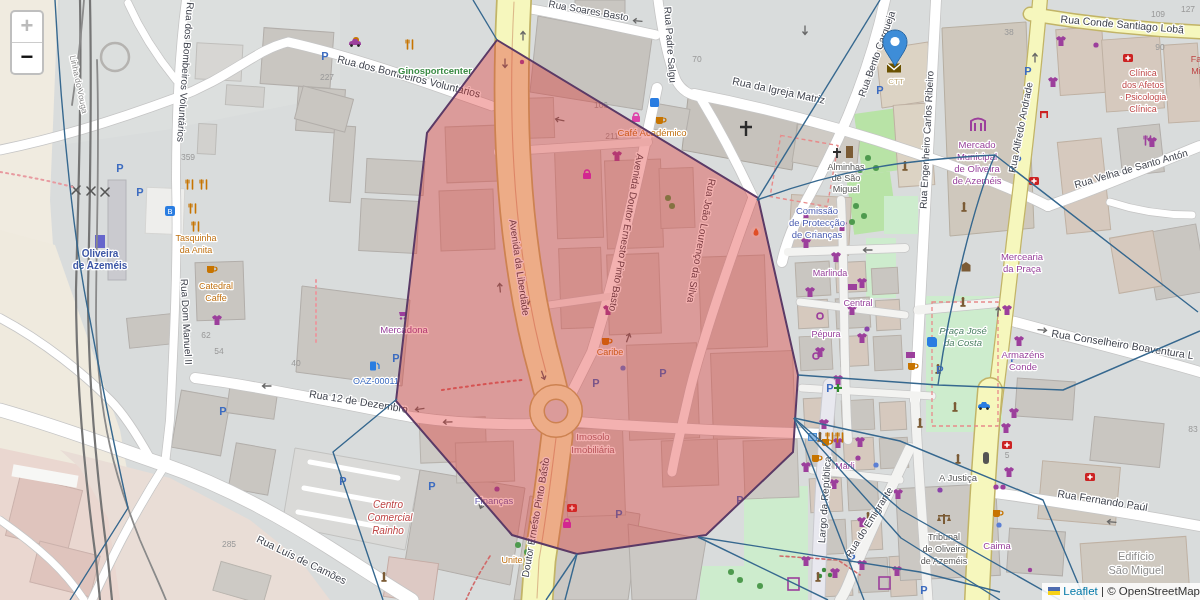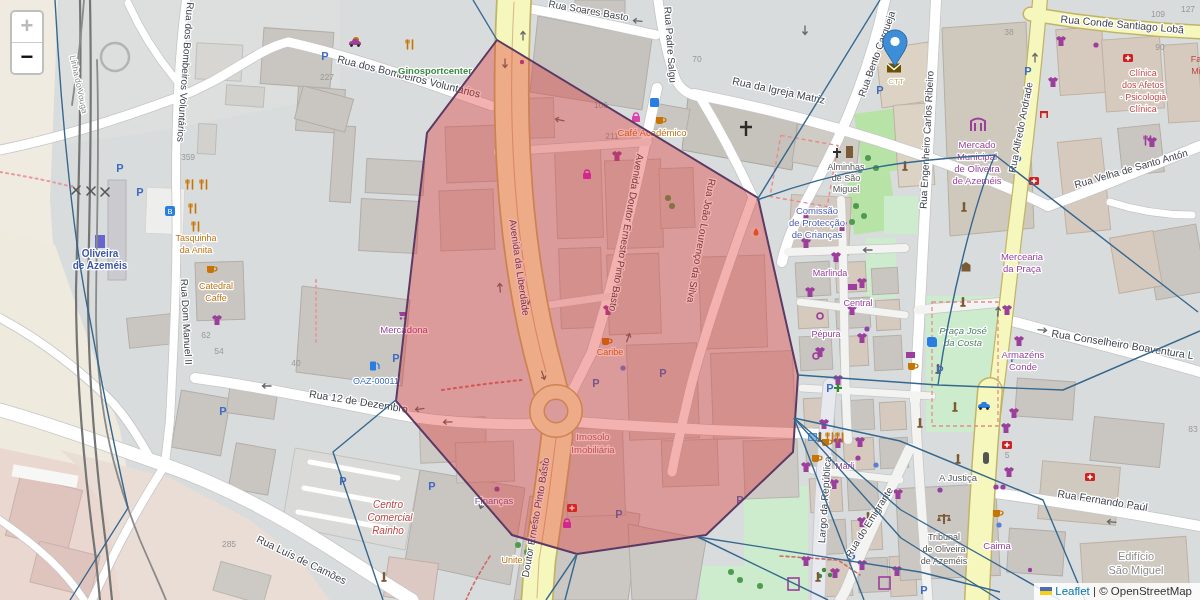--- a/index.html
+++ b/index.html
@@ -1,20 +1,20 @@
 <!DOCTYPE html>
 <html><head><meta charset="utf-8"><style>
 html,body{margin:0;padding:0;}
 body{width:1200px;height:600px;overflow:hidden;font-family:"Liberation Sans",sans-serif;}
 #map{position:relative;width:1200px;height:600px;background:#d9dcdc;}
 .zoomctl{position:absolute;left:10px;top:10px;width:30px;background:#fff;border:2px solid rgba(0,0,0,0.25);border-radius:5px;z-index:50;}
 .zoomctl div{width:30px;height:30px;line-height:28px;text-align:center;font-size:22px;font-weight:bold;font-family:"Liberation Sans",sans-serif;}
 .zin{color:#bbb;border-bottom:1px solid #ccc;}
 .zout{color:#111;font-size:26px;}
-.attr{position:absolute;right:0;bottom:0;background:rgba(255,255,255,0.85);font-size:11.5px;padding:2px 8px 3px 6px;color:#333;z-index:50;}
+.attr{position:absolute;right:0;bottom:0;background:rgba(255,255,255,0.85);font-size:11.5px;padding:2px 0 3px 6px;color:#333;z-index:50;}
 .attr a{color:#0078a8;text-decoration:none;}
 </style></head><body>
 <div id="map">
 <svg width="1200" height="600" viewBox="0 0 1200 600" xmlns="http://www.w3.org/2000/svg">
 
 <rect x="0" y="0" width="1200" height="600" fill="#d9dcdc"></rect>
 
 <polygon points="0,0 58,0 50,200 58,320 30,600 0,600" fill="#f0ebe0"></polygon>
 
 <polygon points="0,230 55,245 120,430 150,600 0,600" fill="#efeade"></polygon>

